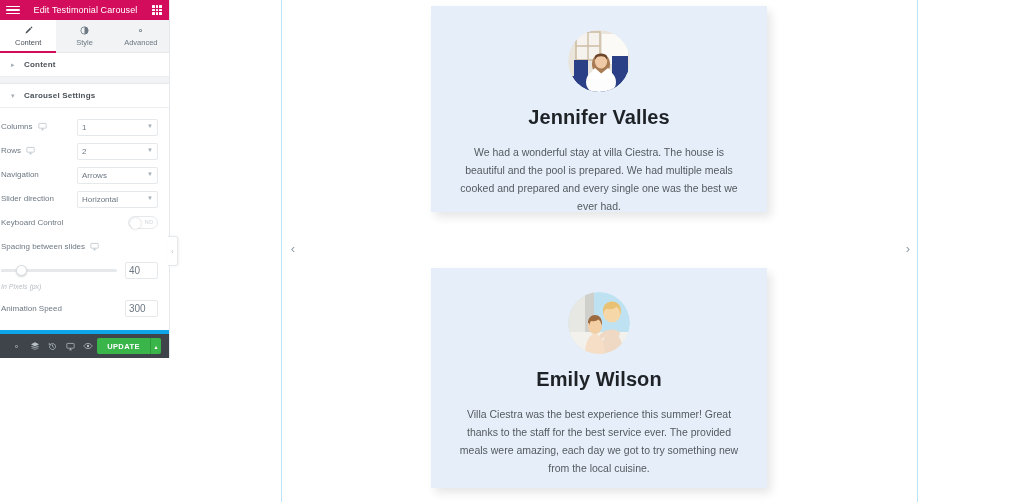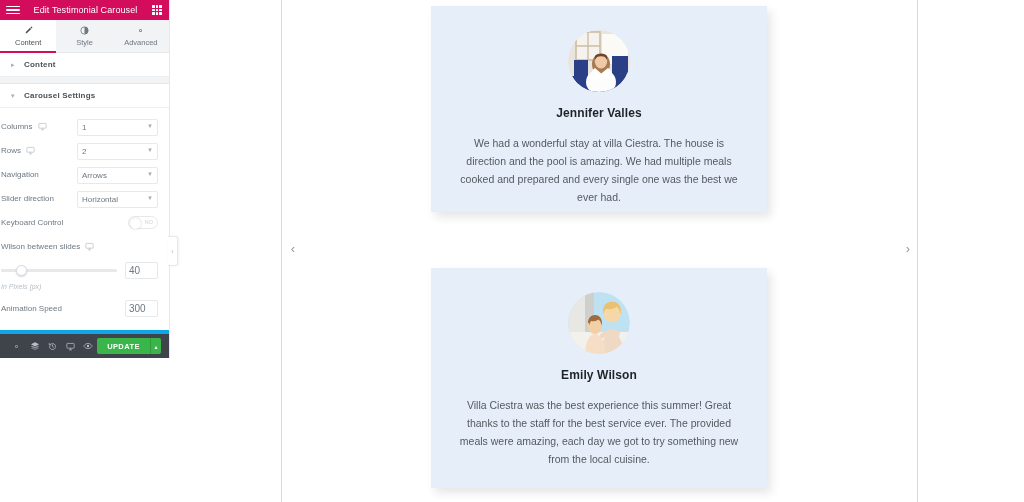--- a/index.html
+++ b/index.html
@@ -230,21 +230,21 @@
   .slide-card.card2 { top: 268px; height: 220px; }
 
   .avatar {
     width: 62px; height: 62px; border-radius: 50%;
     margin: 0 auto 14px auto; overflow: hidden;
     position: relative;
   }
   .avatar svg { display: block; width: 100%; height: 100%; }
 
   .tname {
-    font-size: 12px; font-weight: bold; color: #1f2328;
+    font-size: 20px; font-weight: bold; color: #1f2328;
     margin-bottom: 14px; letter-spacing: .1px;
   }
   .ttext {
     font-size: 10.5px; color: #54595f; line-height: 1.72;
     max-width: 282px; margin: 0 auto;
   }
 </style>
 </head>
 <body>
 
@@ -373,21 +373,21 @@
       <div class="ctrl-row">
         <span class="ctrl-label">Keyboard Control</span>
         <span class="switch">
           <span class="knob"></span>
           <span class="lbl">NO</span>
         </span>
       </div>
 
       <div class="ctrl-row">
         <span class="ctrl-label">
-          <span>Wilson between slides</span>
+          <span>Spacing between slides</span>
           <span class="device-ico">
             <svg width="9" height="9" viewBox="0 0 16 16" fill="none" stroke="#b8c0c7" stroke-width="1.3">
               <rect x="1.5" y="2.5" width="13" height="8.5" rx="1"></rect>
                 <path d="M5.5 14h5M8 11v3"></path>
             </svg>
           </span>
         </span>
       </div>
       <div class="slider-row">
         <span class="slider-track">
@@ -475,21 +475,21 @@
               <path d="M44 26h16v32H44z" fill="#2a3f86"></path>
               <ellipse cx="33" cy="52" rx="15" ry="13" fill="#fdfdfd"></ellipse>
               <path d="M24 34c0-6 4-10 9-10s9 4 9 10-4 13-9 13-9-7-9-13z" fill="#a87b52"></path>
               <ellipse cx="33" cy="31" rx="6.2" ry="7.4" fill="#f0c9a6"></ellipse>
               <path d="M27 26c1.5-3.5 10.5-3.5 12 0 .6 1.6.3 3-.4 3.6-.5-2.3-2.4-3.4-5.6-3.4s-5.1 1.1-5.6 3.4c-.7-.6-1-2-0.4-3.6z" fill="#6b452c"></path>
               <path d="M27 38c-3 2-5 6-5.5 10.5h24C45 44 43 40 40 38l-6.8 5.4L27 38z" fill="#ffffff"></path>
             </g>
           </svg>
         </div>
         <div class="tname">Jennifer Valles</div>
-        <div class="ttext">We had a wonderful stay at villa Ciestra. The house is direction and the pool is amazing. We had multiple meals cooked and prepared and every single one was the best we ever had.</div>
+        <div class="ttext">We had a wonderful stay at villa Ciestra. The house is beautiful and the pool is prepared. We had multiple meals cooked and prepared and every single one was the best we ever had.</div>
       </div>
 
       <div class="slide-card card2">
         <div class="avatar">
           <svg viewBox="0 0 62 62">
             <defs>
               <clipPath id="c2">
                   <circle cx="31" cy="31" r="31"></circle>
                 </clipPath>
             </defs>

